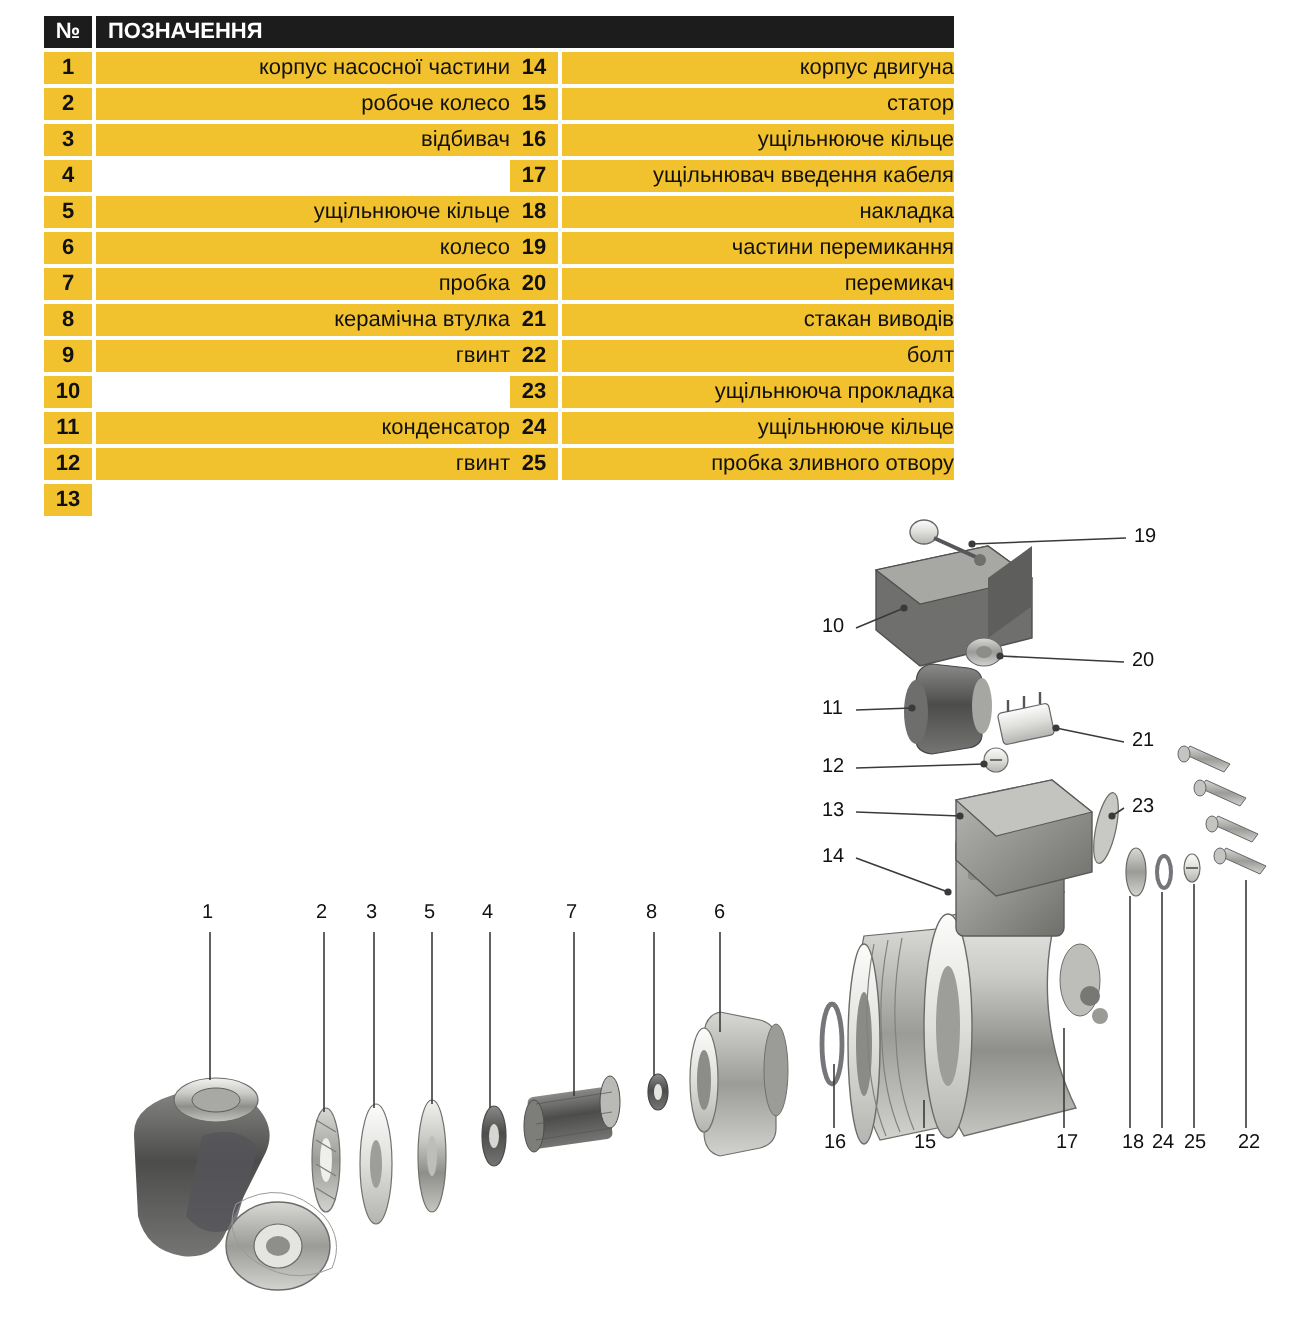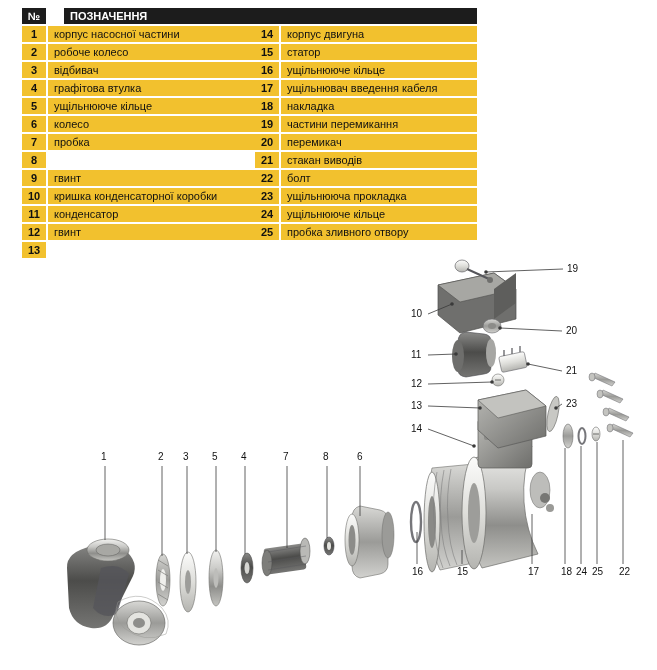--- a/index.html
+++ b/index.html
@@ -39,21 +39,21 @@
   }
   .hdr-name {
     flex: 1;
     background: #1c1c1c;
     color: #ffffff;
     font-size: 11px;
     font-weight: bold;
     line-height: 16px;
     height: 16px;
     padding-left: 6px;
-    margin-left: 18px;
+    margin-left: 2px;
   }
   .legend-cols {
     display: flex;
     gap: 0px;
   }
   .legend-col {
     display: flex;
     flex-direction: column;
   }
   .legend-col.left { width: 233px; }
@@ -76,20 +76,21 @@
   .cell-name {
     flex: 1;
     background: #f2c12e;
     color: #111111;
     font-size: 11px;
     line-height: 16px;
     padding-left: 6px;
     margin-left: 2px;
     white-space: nowrap;
     overflow: hidden;
+    text-align: right;
   }
 
   
   #diagram {
     position: absolute;
     left: 0;
     top: 250px;
     width: 657px;
     height: 420px;
   }
@@ -118,44 +119,43 @@
       <div class="legend-row">
         <div class="cell-num">2</div>
         <div class="cell-name">робоче колесо</div>
       </div>
       <div class="legend-row">
         <div class="cell-num">3</div>
         <div class="cell-name">відбивач</div>
       </div>
       <div class="legend-row">
         <div class="cell-num">4</div>
-        <div class="cell-name">графітова втулка</div>
       </div>
       <div class="legend-row">
         <div class="cell-num">5</div>
         <div class="cell-name">ущільнююче кільце</div>
       </div>
       <div class="legend-row">
         <div class="cell-num">6</div>
         <div class="cell-name">колесо</div>
       </div>
       <div class="legend-row">
         <div class="cell-num">7</div>
         <div class="cell-name">пробка</div>
       </div>
       <div class="legend-row">
         <div class="cell-num">8</div>
+        <div class="cell-name">керамічна втулка</div>
       </div>
       <div class="legend-row">
         <div class="cell-num">9</div>
         <div class="cell-name">гвинт</div>
       </div>
       <div class="legend-row">
         <div class="cell-num">10</div>
-        <div class="cell-name">кришка конденсаторної коробки</div>
       </div>
       <div class="legend-row">
         <div class="cell-num">11</div>
         <div class="cell-name">конденсатор</div>
       </div>
       <div class="legend-row">
         <div class="cell-num">12</div>
         <div class="cell-name">гвинт</div>
       </div>
       <div class="legend-row">

